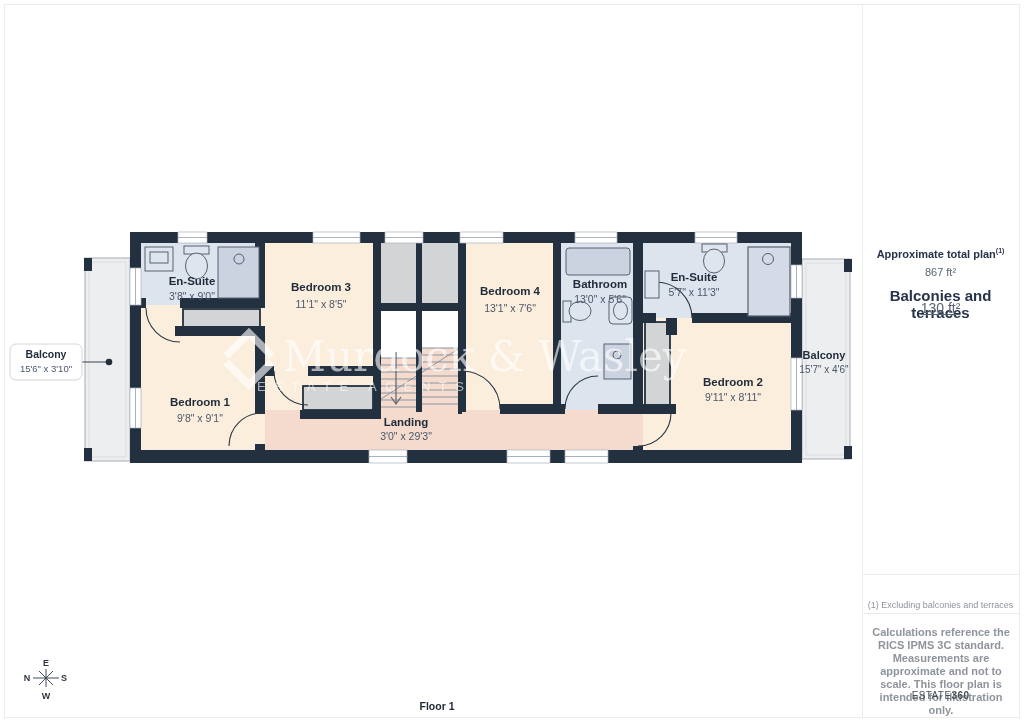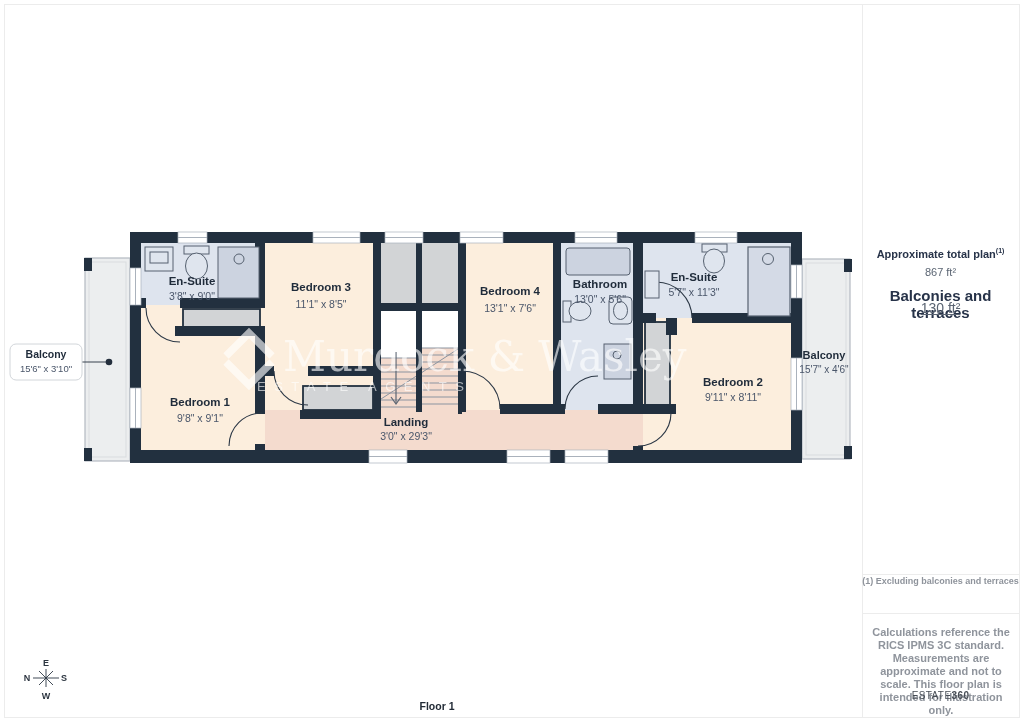--- a/index.html
+++ b/index.html
@@ -17,21 +17,21 @@
   .floor-label{font:700 10.5px "Liberation Sans",sans-serif;fill:#222b36;}
   .wm-big{font:400 42px "DejaVu Serif",serif;fill:rgba(255,255,255,0.62);}
   .wm-small{font:400 13px "Liberation Sans",sans-serif;fill:rgba(255,255,255,0.62);letter-spacing:8.5px;}
   
   .sb{position:absolute;left:862px;width:157px;text-align:center;color:#273349;}
   #sb-area-label{top:247px;font-size:11px;font-weight:700;}
   #sb-area-label sup{font-size:7px;}
   #sb-area-value{top:266px;font-size:11px;color:#5b6573;font-weight:400;}
   #sb-balc-label{top:287px;font-size:15px;font-weight:700;}
   #sb-balc-value{top:300px;font-size:14px;color:#5b6573;font-weight:400;text-decoration:underline;}
-  #sb-footnote{top:576px;font-size:9px;color:#8f949c;font-weight:700;}
+  #sb-footnote{top:600px;font-size:9px;color:#8f949c;font-weight:400;}
   #sb-disclaimer{top:626px;left:872px;width:138px;font-size:11px;line-height:13px;color:#8f949c;font-weight:700;}
   #sb-brand{top:690px;font-size:10px;color:#474d55;letter-spacing:0.4px;font-weight:400;}
   #sb-brand .b360{font-weight:700;margin-top:24px;}
 </style>
 </head>
 <body>
 
 <div id="page">
 
 <svg id="plan-svg" width="1024" height="724" viewBox="0 0 1024 724">

